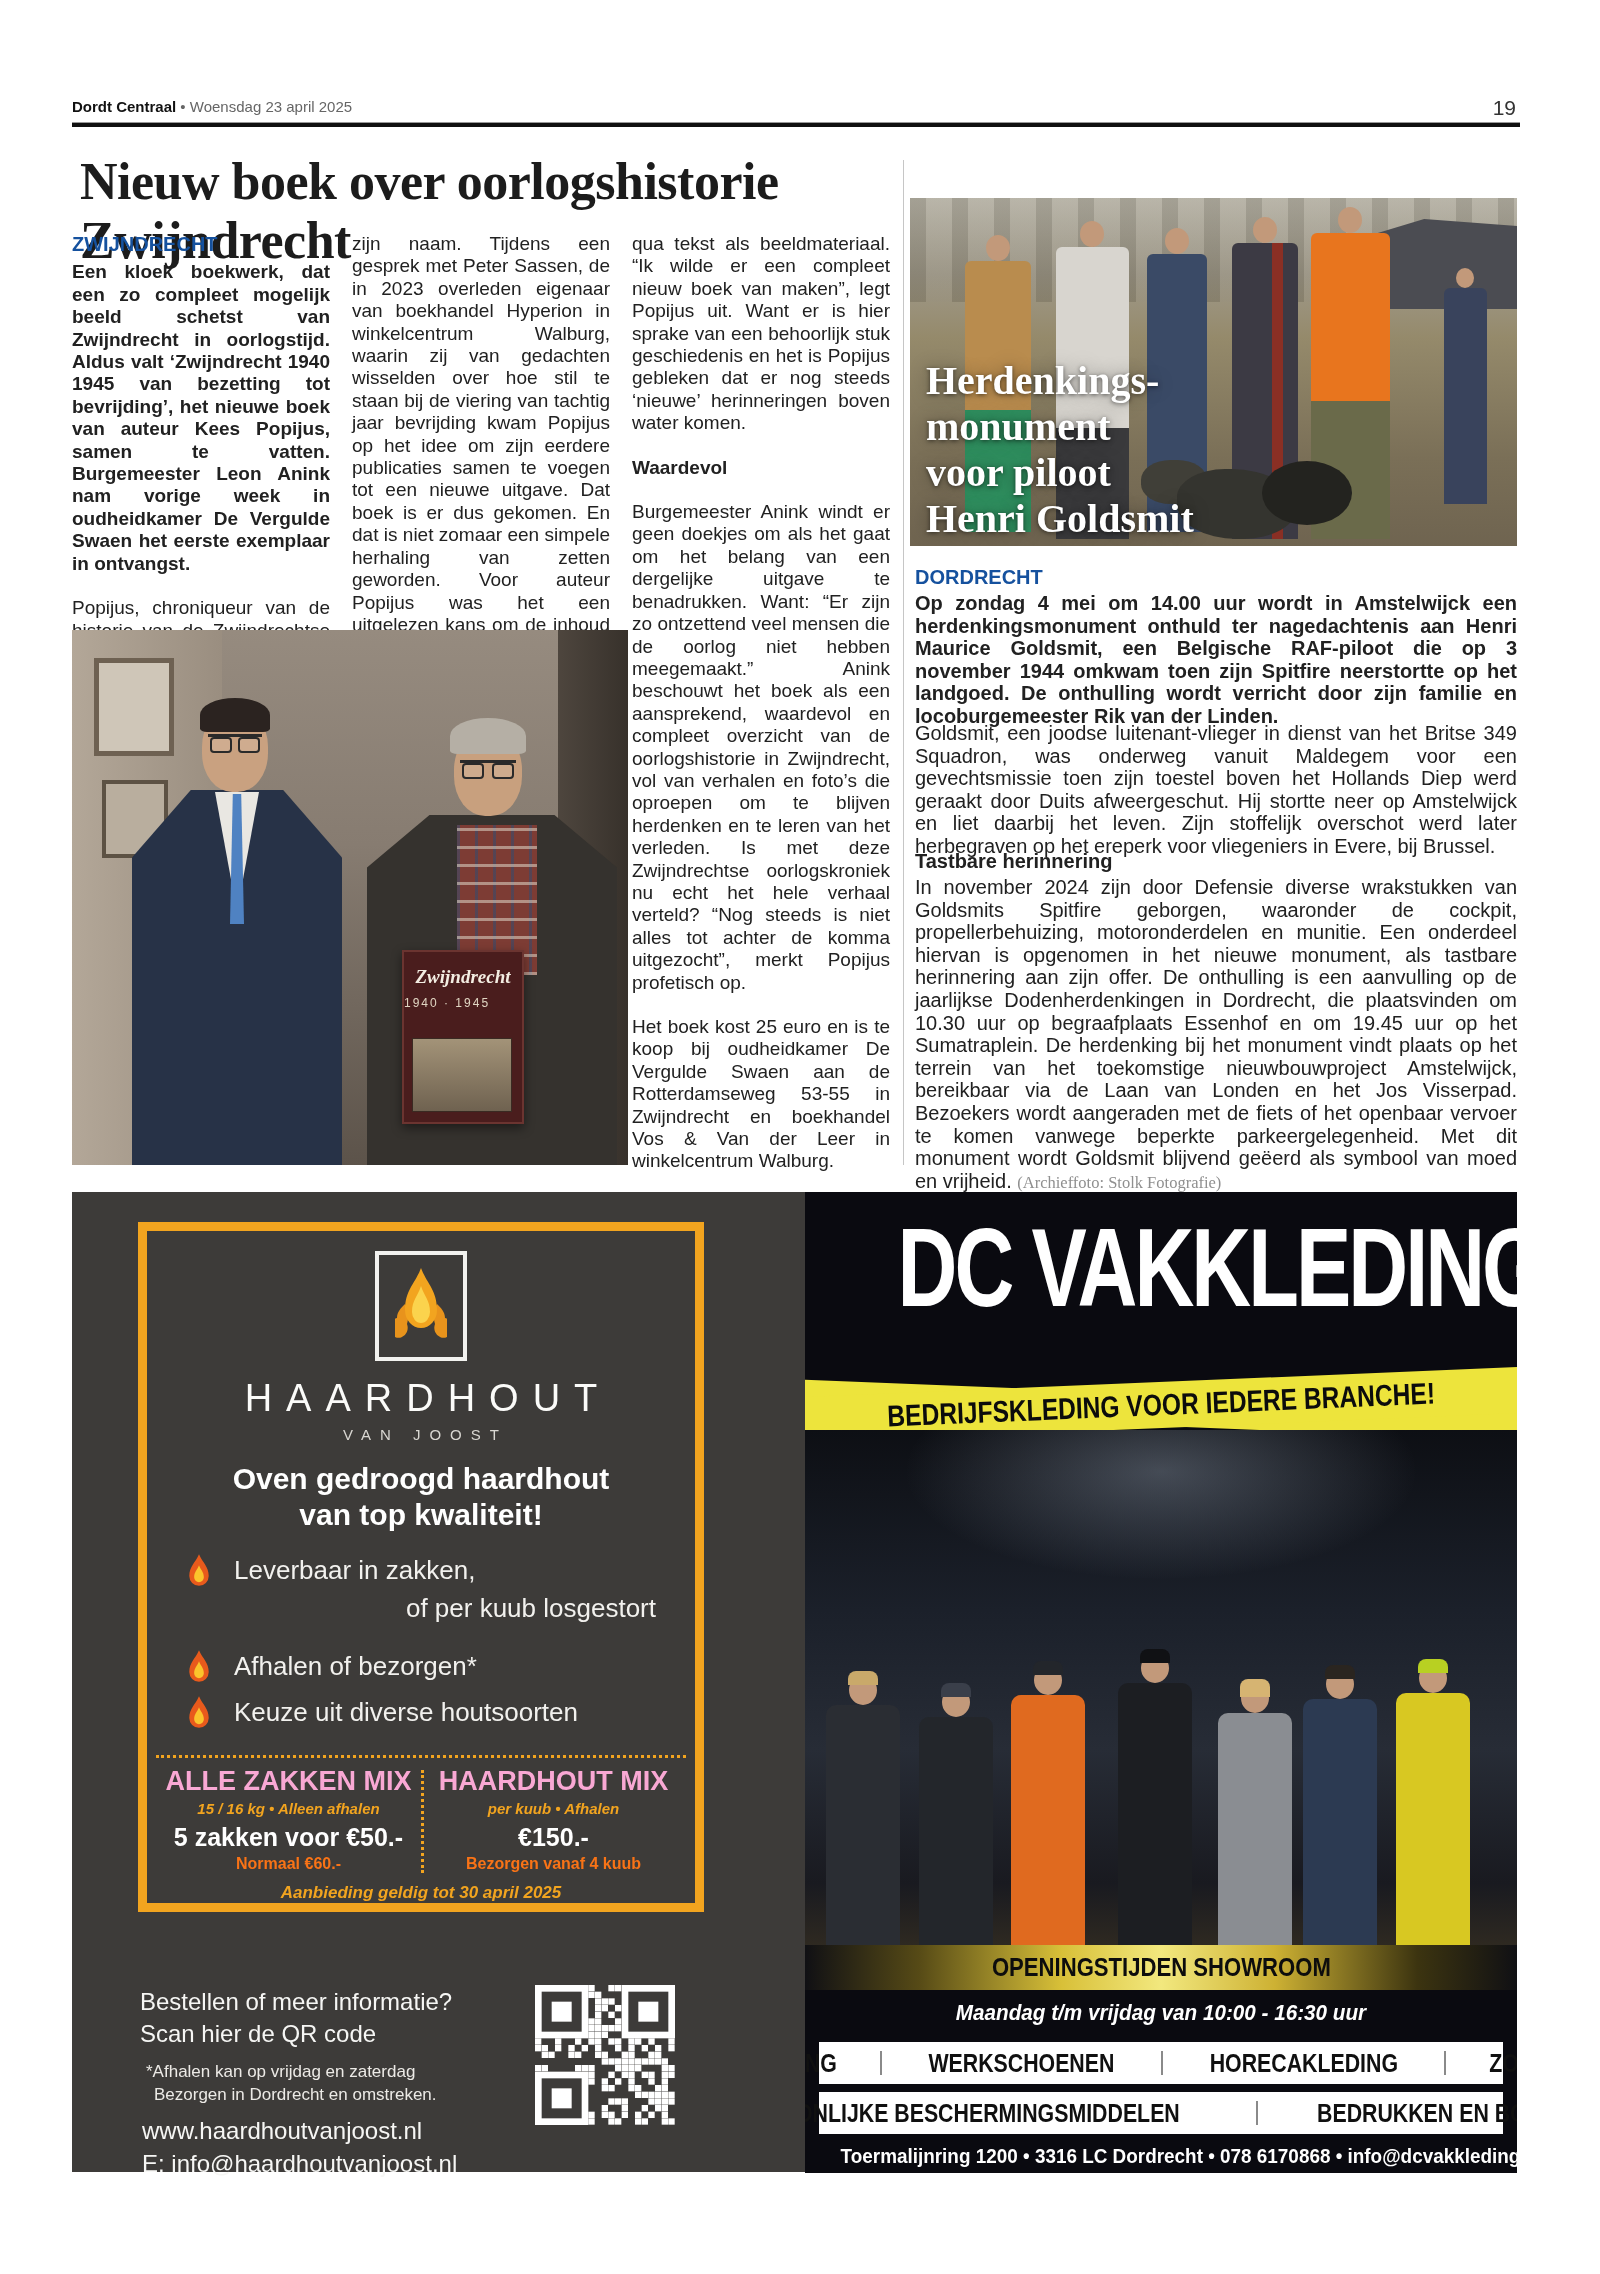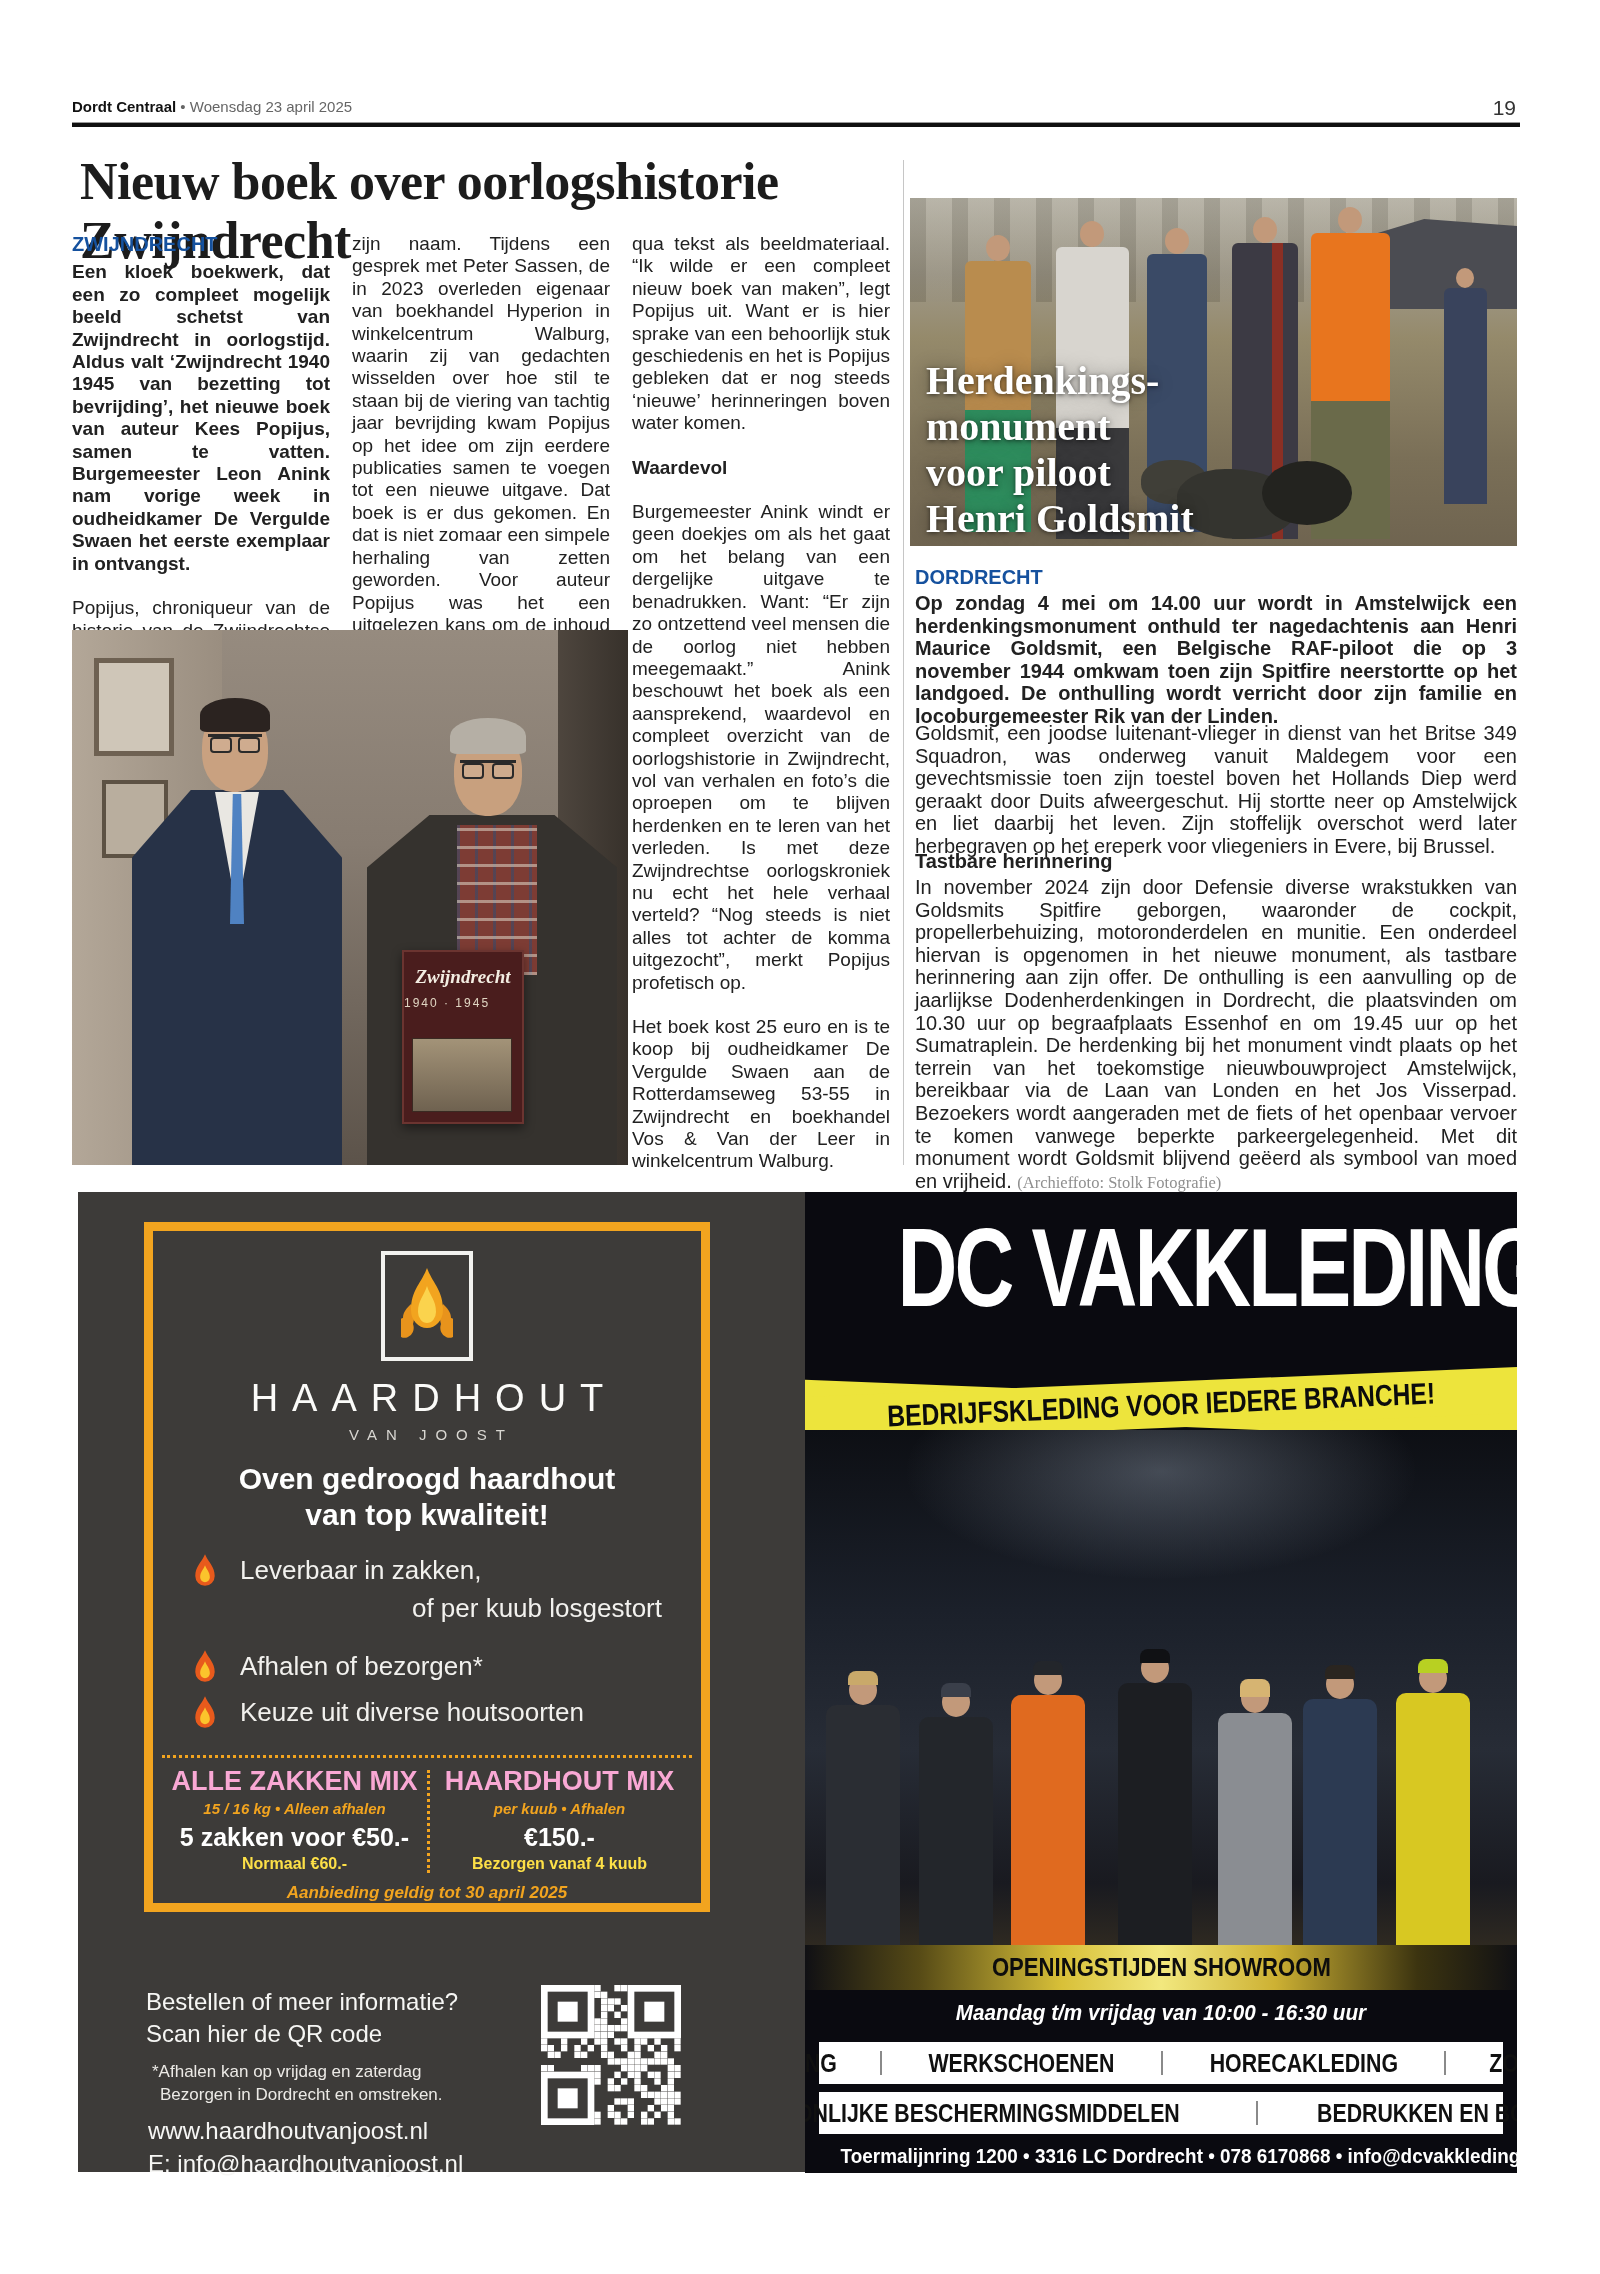--- a/index.html
+++ b/index.html
@@ -77,40 +77,40 @@
   .wreck3{position:absolute;left:38%;bottom:12%;width:66px;height:44px;background:#403f38;border-radius:45%;}
   .overlayhead{position:absolute;left:16px;top:160px;
         font-family:"Liberation Serif",serif;font-weight:700;font-size:40px;line-height:46px;
         color:#ffffff;text-shadow:0 1px 4px rgba(0,0,0,.55),0 0 18px rgba(0,0,0,.35);}
   .rbody{position:absolute;left:915px;width:602px;text-align:justify;
          font-size:20px;line-height:22.6px;color:#212121;}
   .rkicker{position:absolute;left:915px;top:566px;font-size:20px;font-weight:bold;color:#15519E;}
   .credit{font-family:"Liberation Serif",serif;color:#8f8f8f;font-size:16.5px;}
 
   
-  .adL{position:absolute;left:78px;top:1192px;width:828px;height:980px;background:#3d3b39;color:#f4f4f2;}
+  .adL{position:absolute;left:72px;top:1192px;width:828px;height:980px;background:#3d3b39;color:#f4f4f2;}
   .adL .oframe{position:absolute;left:66px;top:30px;width:548px;height:672px;
         border:9px solid #F2A41F;display:flex;flex-direction:column;align-items:center;}
   .logoBox{margin-top:20px;width:84px;height:118px;border:4px solid #f2f2ef;
         display:flex;align-items:center;justify-content:center;background:#3d3b39;}
   .brand{margin-top:16px;font-size:38px;letter-spacing:14px;padding-left:14px;color:#fbfbf9;}
   .brandsub{margin-top:6px;font-size:15px;letter-spacing:9px;padding-left:9px;color:#d9d7d2;}
   .tagline{margin-top:18px;font-size:30px;font-weight:bold;line-height:36px;text-align:center;color:#fff;}
   .bullets{margin-top:20px;width:470px;font-size:26px;color:#f2f1ee;}
   .brow{display:flex;align-items:center;margin-bottom:12px;}
   .brow .bico{width:26px;margin-right:22px;flex:0 0 auto;}
   .brow2{text-align:right;margin:-6px 0 25px 0;}
   .dotrule{margin-top:14px;width:530px;border-top:3px dotted #F2A41F;}
   .offers{margin-top:8px;width:530px;display:flex;position:relative;}
   .offers .odiv{position:absolute;left:50%;top:4px;bottom:0;border-left:3px dotted #F2A41F;}
   .offer{width:50%;text-align:center;}
   .otitle{font-size:27px;font-weight:bold;color:#f9a8d4;}
   .osub{margin-top:3px;font-size:15px;font-weight:bold;font-style:italic;color:#F2A41F;}
   .oprice{margin-top:6px;font-size:25px;font-weight:bold;color:#fff;}
-  .onote{margin-top:3px;font-size:16px;font-weight:bold;color:#fde047;}
+  .onote{margin-top:3px;font-size:16px;font-weight:bold;color:#f97316;}
   .validity{margin-top:10px;font-size:17px;font-weight:bold;font-style:italic;color:#F2A41F;}
   .cta{position:absolute;left:68px;top:794px;font-size:24px;line-height:32px;color:#f6f6f4;}
   .footnote{position:absolute;left:74px;top:868px;font-size:17px;line-height:23px;color:#eceae6;}
   .webline{position:absolute;left:70px;top:922px;font-size:24px;line-height:33px;color:#f6f6f4;}
   .qr{position:absolute;left:463px;top:793px;width:140px;height:140px;}
 
   
   .adR{position:absolute;left:805px;top:1192px;width:712px;height:981px;background:#0a0a10;color:#fff;overflow:hidden;}
   .dcbrand{position:absolute;left:0;top:26px;width:100%;text-align:center;
         font-size:112px;font-weight:800;line-height:100px;letter-spacing:-4px;color:#fff;

